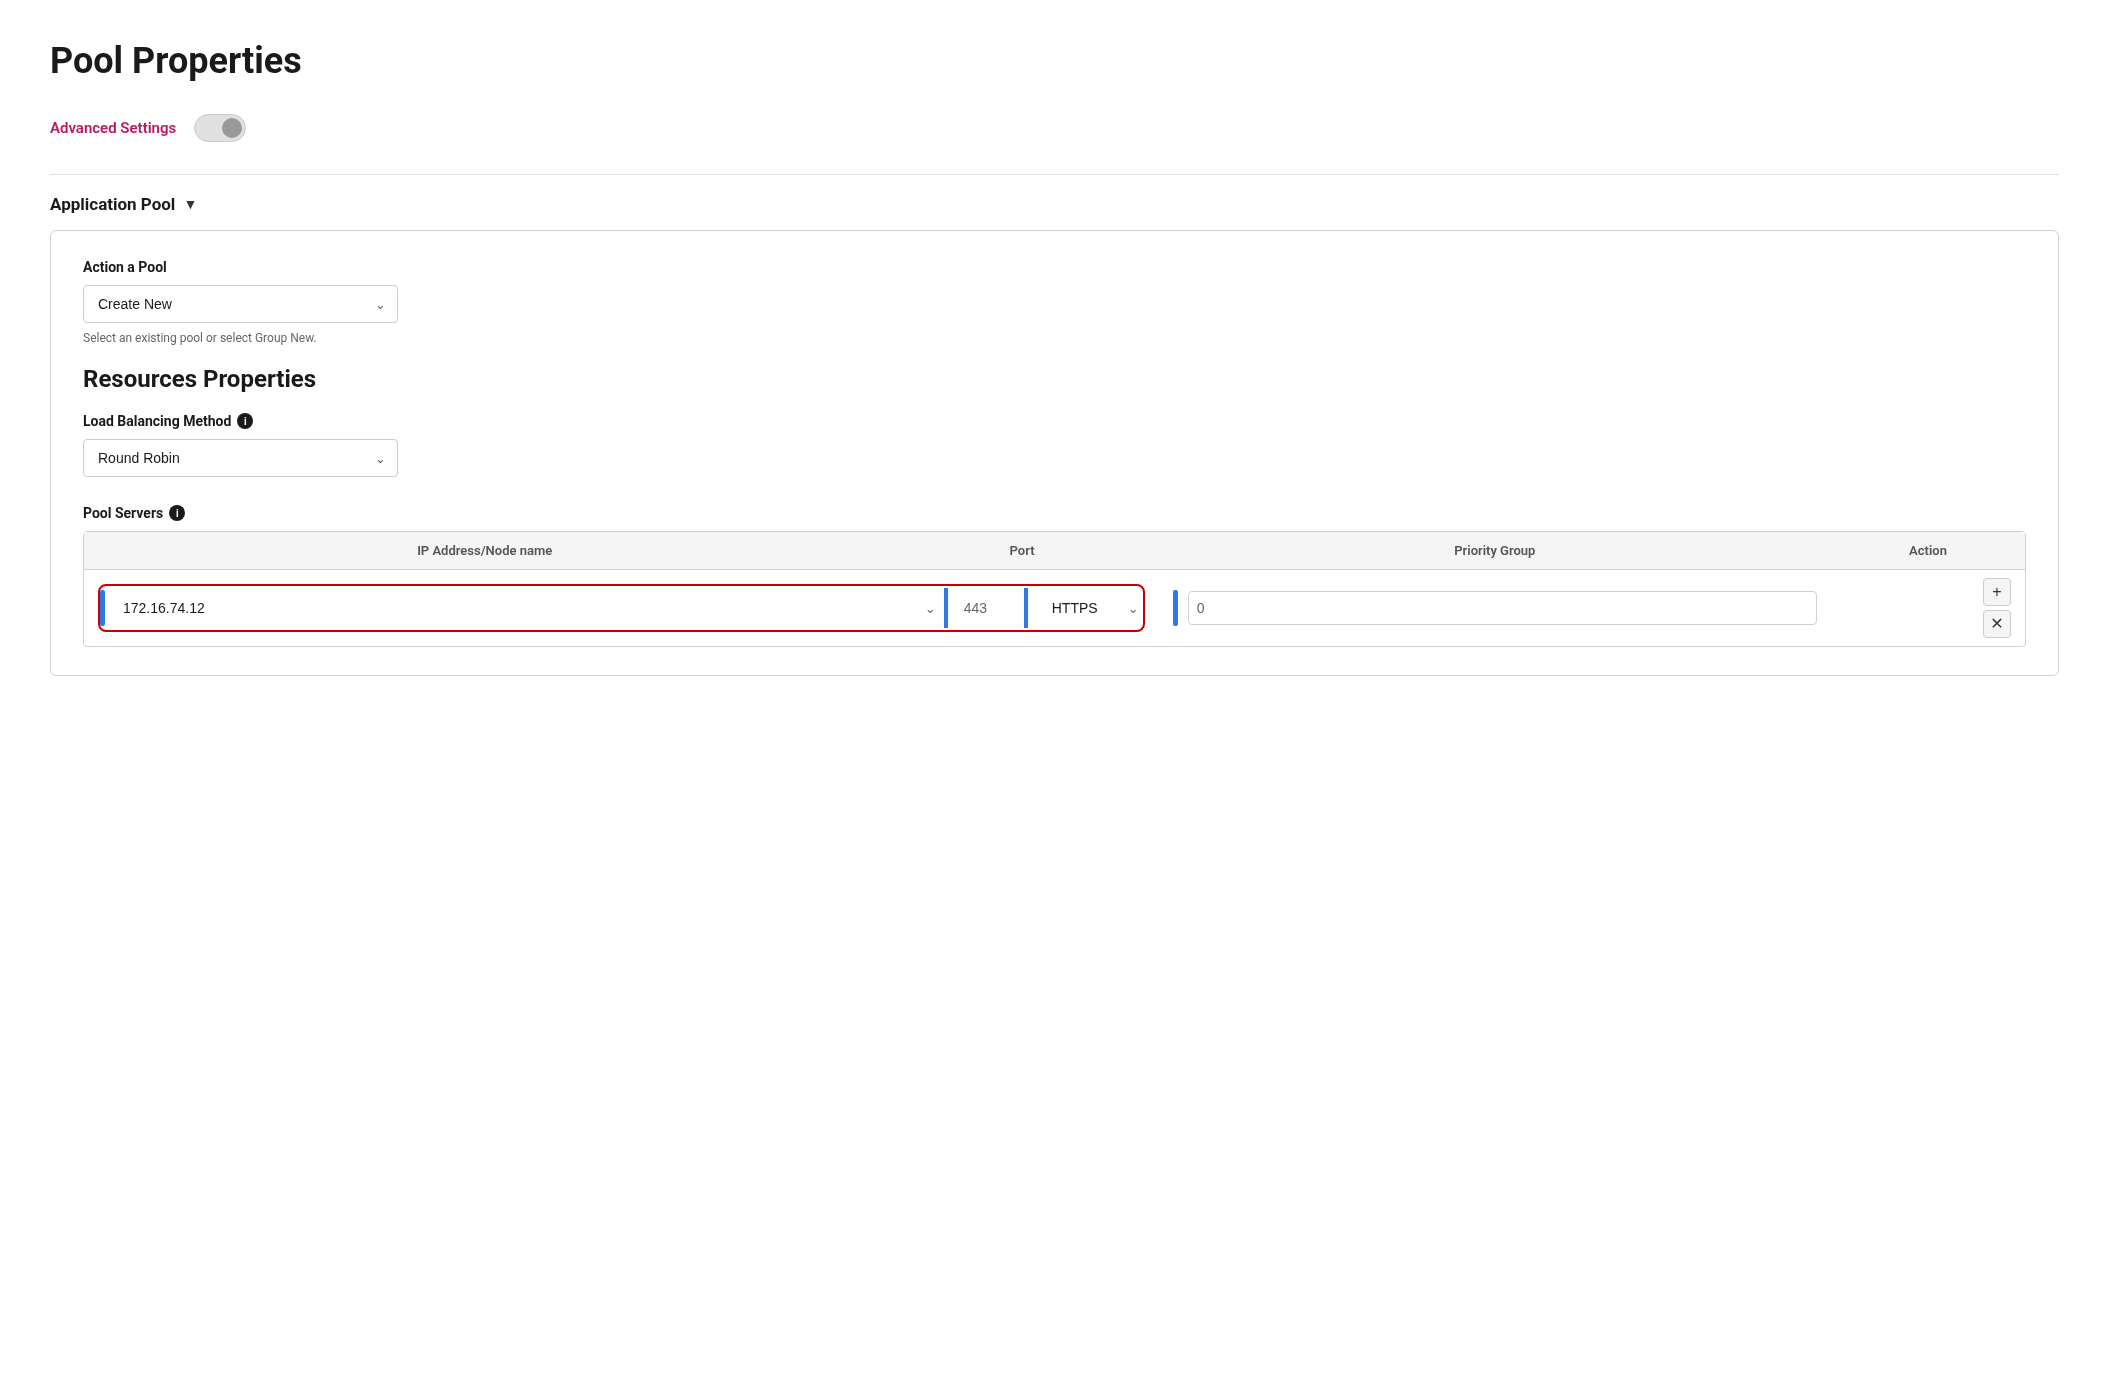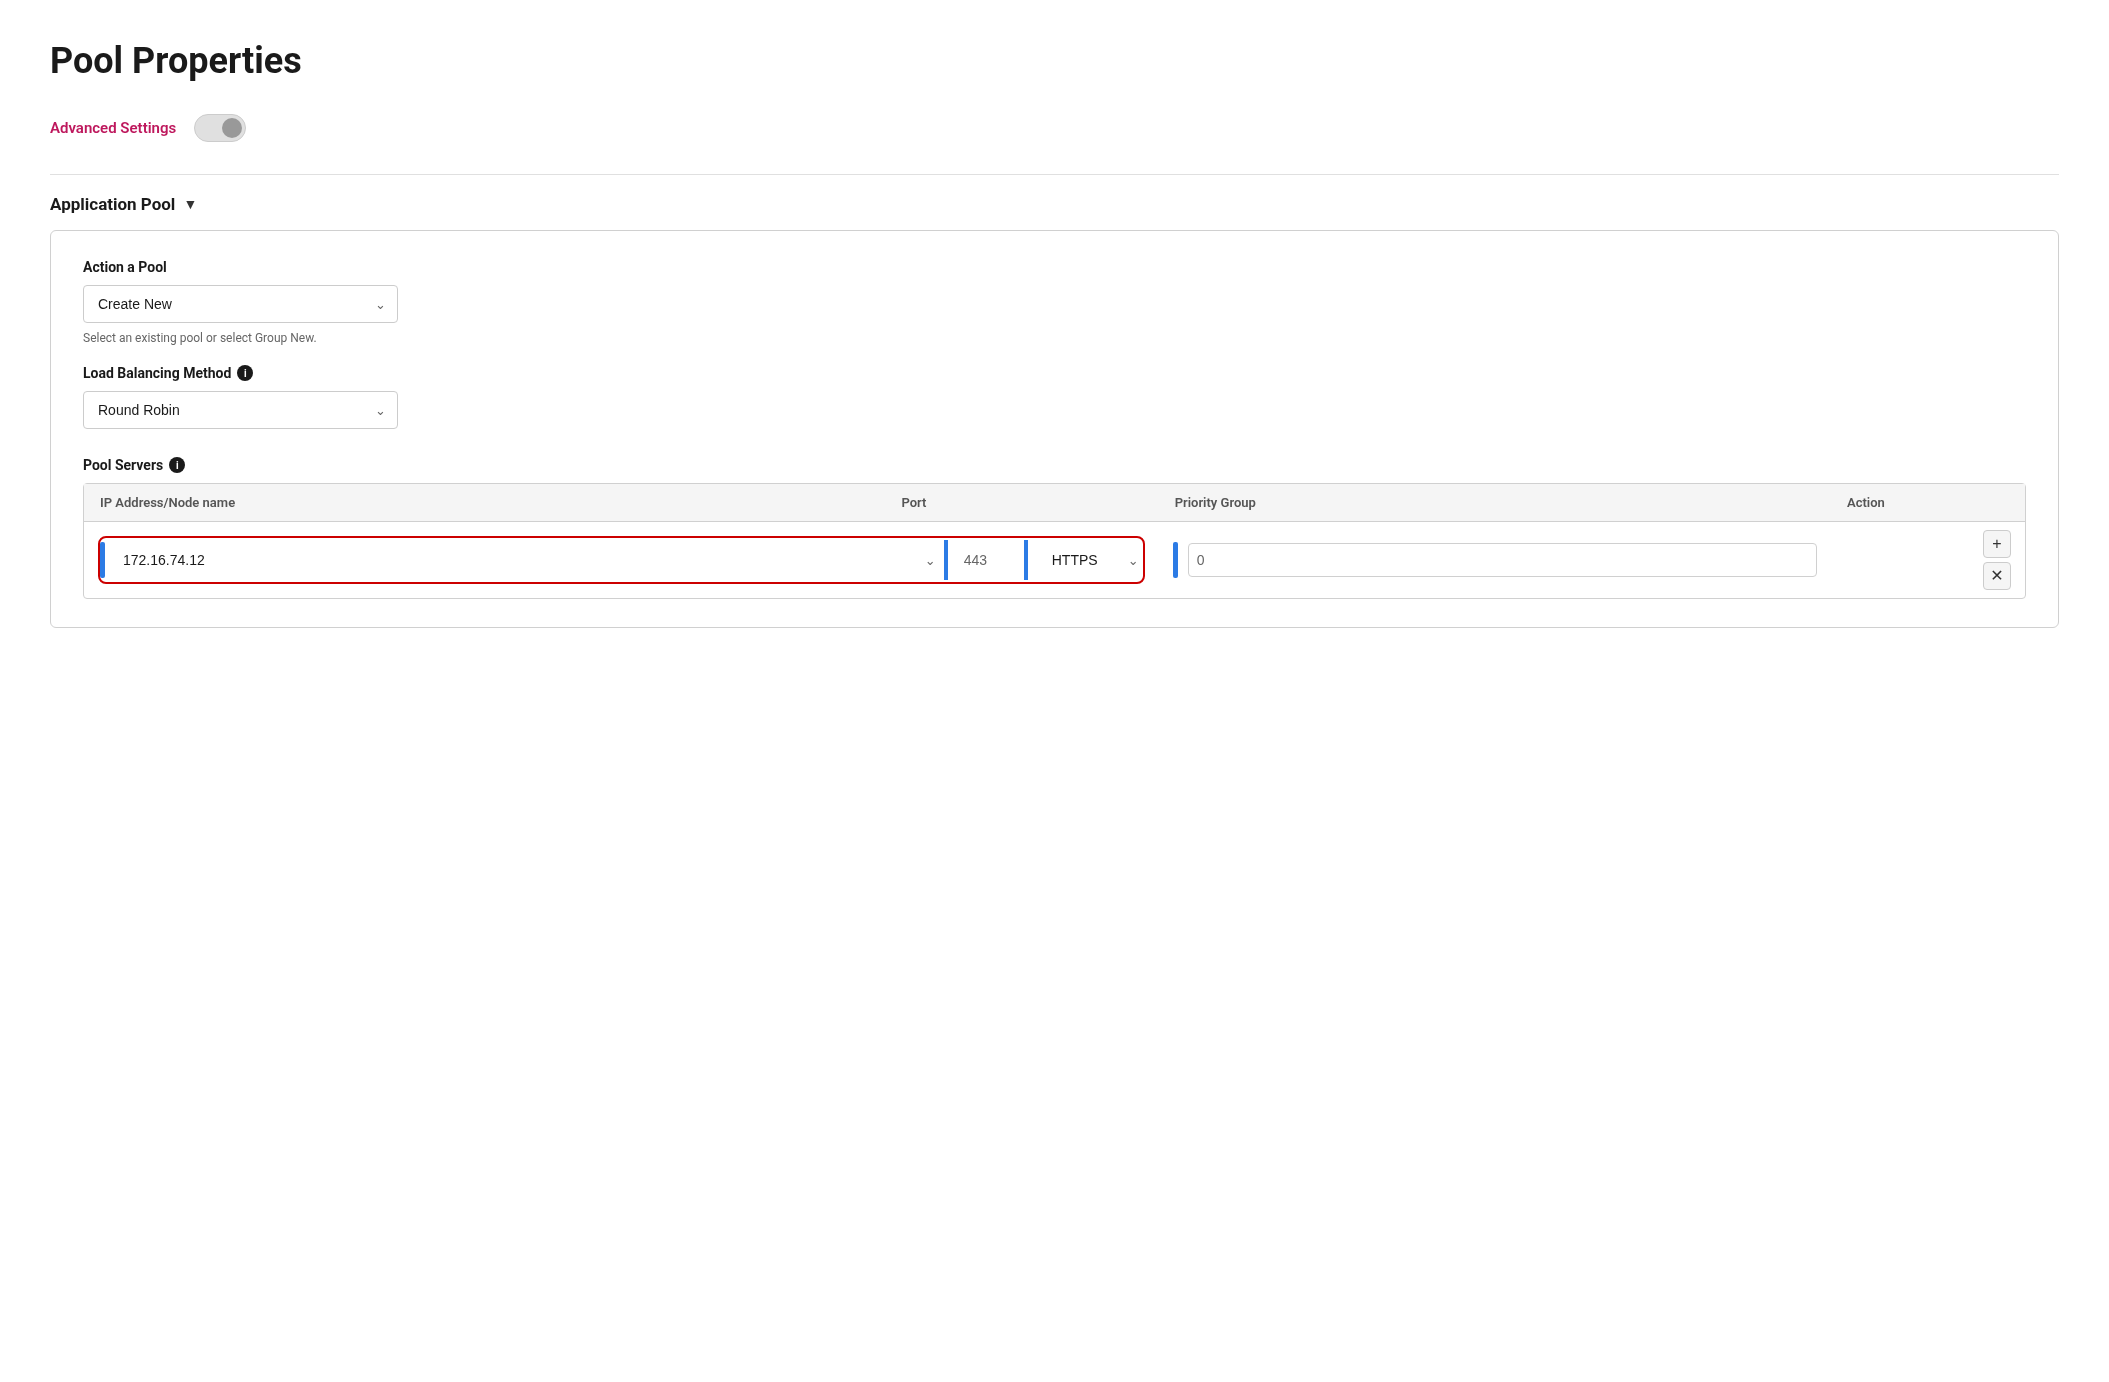--- a/index.html
+++ b/index.html
@@ -256,21 +256,21 @@
       border: 1px solid #d0d0d0;
       border-radius: 4px;
     }
 
     .servers-outer-table thead th {
       background: #f5f5f5;
       padding: 11px 16px;
       font-size: 13px;
       font-weight: 600;
       color: #555;
-      text-align: left;
+      text-align: center;
       border-bottom: 1px solid #d0d0d0;
     }
 
     .servers-outer-table tbody td {
       padding: 10px 16px;
       vertical-align: middle;
     }
 
     .combined-highlight {
       display: flex;
@@ -335,20 +335,21 @@
       <select class="select-control">
         <option>Create New</option>
         <option>Pool A</option>
         <option>Pool B</option>
       </select>
       <span class="select-chevron">⌄</span>
     </div>
     <div class="field-hint">Select an existing pool or select Group New.</div>
   </div>
 
+  <h2 class="resources-title">Resources Properties</h2>
 
   <div style="margin-bottom: 28px;">
     <div class="field-label">
       <span>Load Balancing Method</span>
       <span class="info-icon">i</span>
     </div>
     <div class="select-wrapper">
       <select class="select-control">
         <option>Round Robin</option>
         <option>Least Connections</option>

